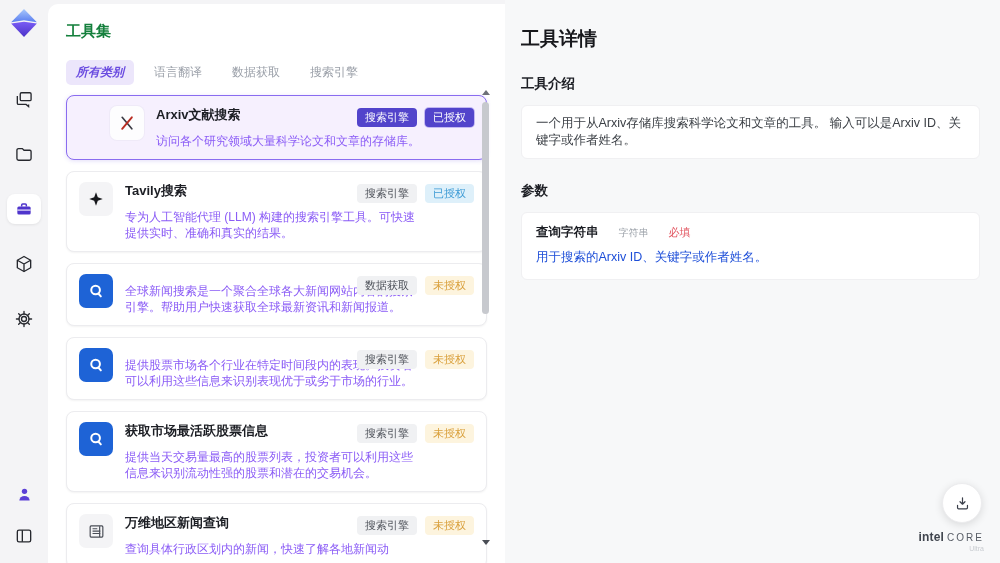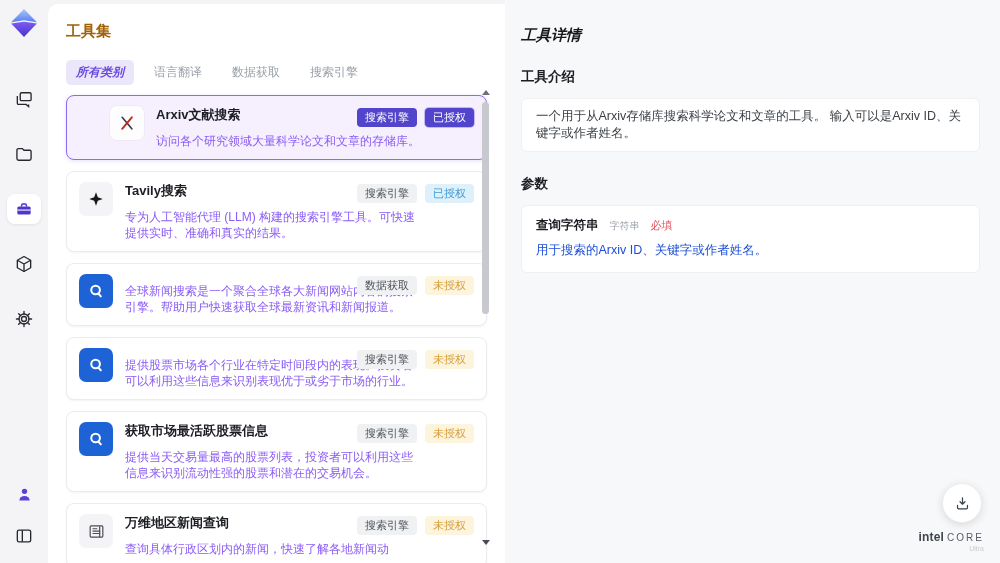--- a/index.html
+++ b/index.html
@@ -14,21 +14,21 @@
         display:flex;flex-direction:column;align-items:center;}
   .rail .logo{width:30px;height:30px;margin-top:8px;cursor:pointer;}
   .rail-icons{display:flex;flex-direction:column;align-items:center;margin-top:46px;gap:25px;}
   .rail-btn{width:34px;height:30px;display:flex;align-items:center;justify-content:center;
             background:transparent;border:none;border-radius:8px;cursor:pointer;padding:0;}
   .rail-btn.active{background:#ffffff;box-shadow:0 1px 3px rgba(0,0,0,.08);}
   .rail-bottom{margin-top:auto;display:flex;flex-direction:column;align-items:center;gap:12px;margin-bottom:12px;}
   
   .left-pane{position:absolute;left:48px;top:4px;bottom:0;width:457px;background:#ffffff;
              border-top-left-radius:10px;}
-  .page-title{font-size:15px;font-weight:bold;color:#a16207;margin:0;padding:18px 0 0 18px;}
+  .page-title{font-size:15px;font-weight:bold;color:#15803d;margin:0;padding:18px 0 0 18px;}
   .tabs{display:flex;gap:10px;margin:19px 0 0 18px;}
   .tab{font-size:12px;color:#9ba0a9;background:transparent;border:none;padding:4px 10px;
        border-radius:5px;cursor:pointer;font-family:inherit;}
   .tab.active{background:#ece6fb;color:#6a4be0;font-weight:bold;font-style:italic;}
   .tool-list{margin:10px 18px 0 18px;display:flex;flex-direction:column;gap:11px;}
   .tool-card{position:relative;background:#fff;border:1px solid #ececef;border-radius:8px;
              box-shadow:0 1px 2px rgba(16,18,24,.05);padding:10px 12px;display:flex;cursor:pointer;}
   .tool-card.selected{background:#f6f0fe;border:1px solid #8a6cf0;box-shadow:0 1px 4px rgba(106,75,224,.18);padding-left:43px;}
   .tool-icon{flex:0 0 34px;width:34px;height:34px;border-radius:7px;margin-right:12px;
              display:flex;align-items:center;justify-content:center;}
@@ -49,26 +49,26 @@
   
   .scroll-strip{position:absolute;right:15px;top:86px;bottom:18px;width:9px;}
   .scroll-up{position:absolute;top:0;left:1px;width:0;height:0;cursor:pointer;
              border-left:4px solid transparent;border-right:4px solid transparent;border-bottom:5px solid #6d7078;}
   .scroll-thumb{position:absolute;top:12px;left:1px;width:7px;height:212px;border-radius:4px;background:#c7c9ce;cursor:pointer;}
   .scroll-down{position:absolute;bottom:0;left:1px;width:0;height:0;cursor:pointer;
              border-left:4px solid transparent;border-right:4px solid transparent;border-top:5px solid #4a4d55;}
   
   .right-pane{position:absolute;left:505px;right:0;top:0;bottom:0;background:#f7f8f9;
               padding:0 20px 0 16px;box-sizing:border-box;}
-  .details-title{font-size:15px;font-weight:bold;color:#17181c;margin:26px 0 0 0;font-style:italic;}
+  .details-title{font-size:19px;font-weight:bold;color:#17181c;margin:26px 0 0 0;}
   .section-h{font-size:13.5px;font-weight:bold;color:#1c1e24;margin:23px 0 0 0;}
   .panel-card{background:#ffffff;border:1px solid #f0f0f2;border-radius:6px;margin-top:12px;
               padding:9px 14px;font-size:12.5px;color:#3c4046;line-height:17px;}
   .param-card{padding:11px 14px 13px 14px;}
-  .param-head{display:flex;align-items:baseline;gap:11px;}
+  .param-head{display:flex;align-items:baseline;gap:20px;}
   .param-name{font-size:12.5px;font-weight:bold;color:#1c1e24;}
   .param-type{font-size:10px;color:#9aa0a8;}
   .param-required{font-size:11px;color:#e25560;}
   .param-desc{margin-top:8px;font-size:12.5px;color:#1d4ed8;}
   
   .fab{position:absolute;right:18px;bottom:40px;width:38px;height:38px;border-radius:50%;
        background:#ffffff;border:1px solid #ececee;box-shadow:0 2px 8px rgba(0,0,0,.12);
        display:flex;align-items:center;justify-content:center;cursor:pointer;}
   .intel{position:absolute;right:16px;bottom:11px;text-align:right;line-height:1;}
   .intel .row{display:flex;align-items:baseline;gap:3px;}

